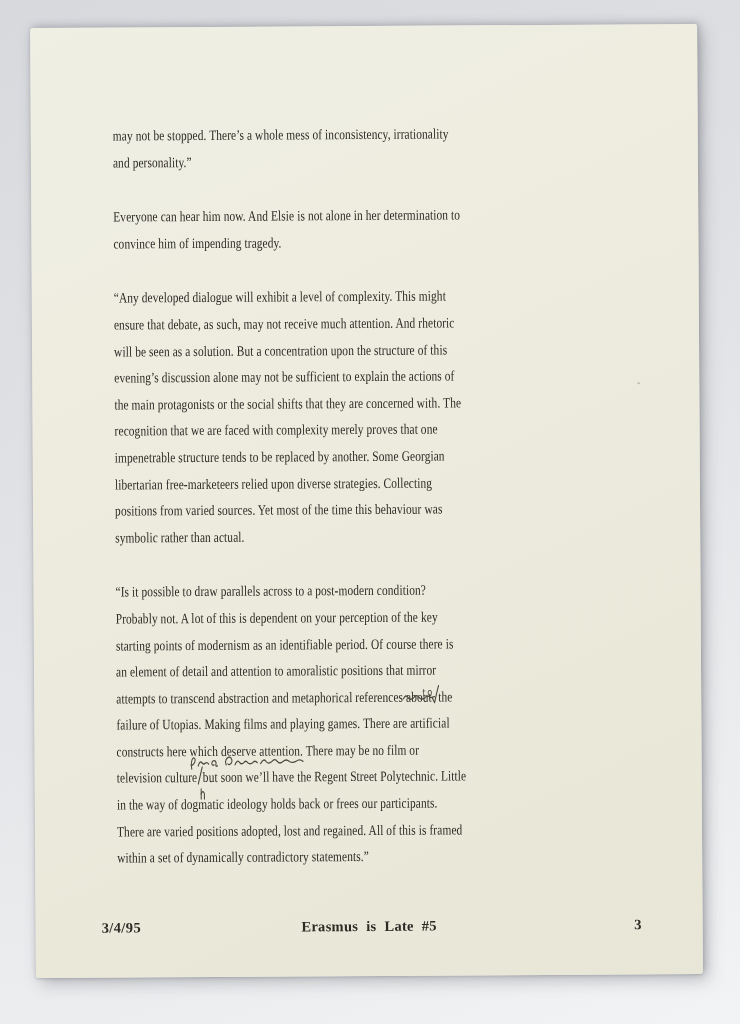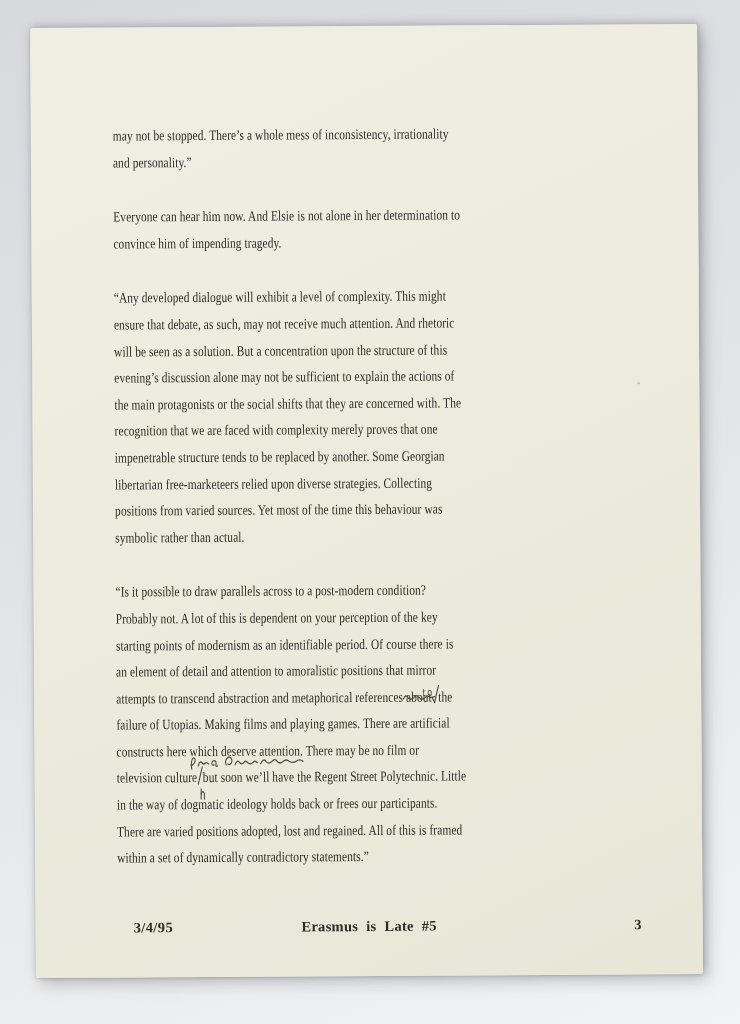--- a/index.html
+++ b/index.html
@@ -41,21 +41,21 @@
     color:var(--hand,#4b473c); transform:rotate(-4deg);
   }
   .scrawl-svg { position:absolute; left:-10px; top:-28px; overflow:visible; }
   .caret-svg  { position:absolute; left:-4px; top:6px; overflow:visible; }
   .inline-mark { display:inline-block; overflow:visible; vertical-align:-4px; }
 
   .footer {
     position:absolute; left:0; top:892px; width:667px; height:26px;
     font-weight:bold; font-size:14.5px; color:var(--ink,#2d2b26);
   }
-  .footer-date { position:absolute; left:98px; letter-spacing:.4px; }
+  .footer-date { position:absolute; left:66px; letter-spacing:.4px; }
   .footer-title { position:absolute; left:0; right:0; text-align:center; word-spacing:4px; letter-spacing:.3px; }
   .footer-page { position:absolute; right:61px; }
 
   .speck { position:absolute; left:605px; top:358px; width:3px; height:2px; background:#c3bea8; border-radius:50%; }
 </style>
 </head>
 <body>
 
 <div class="scene">
   <div class="paper">

